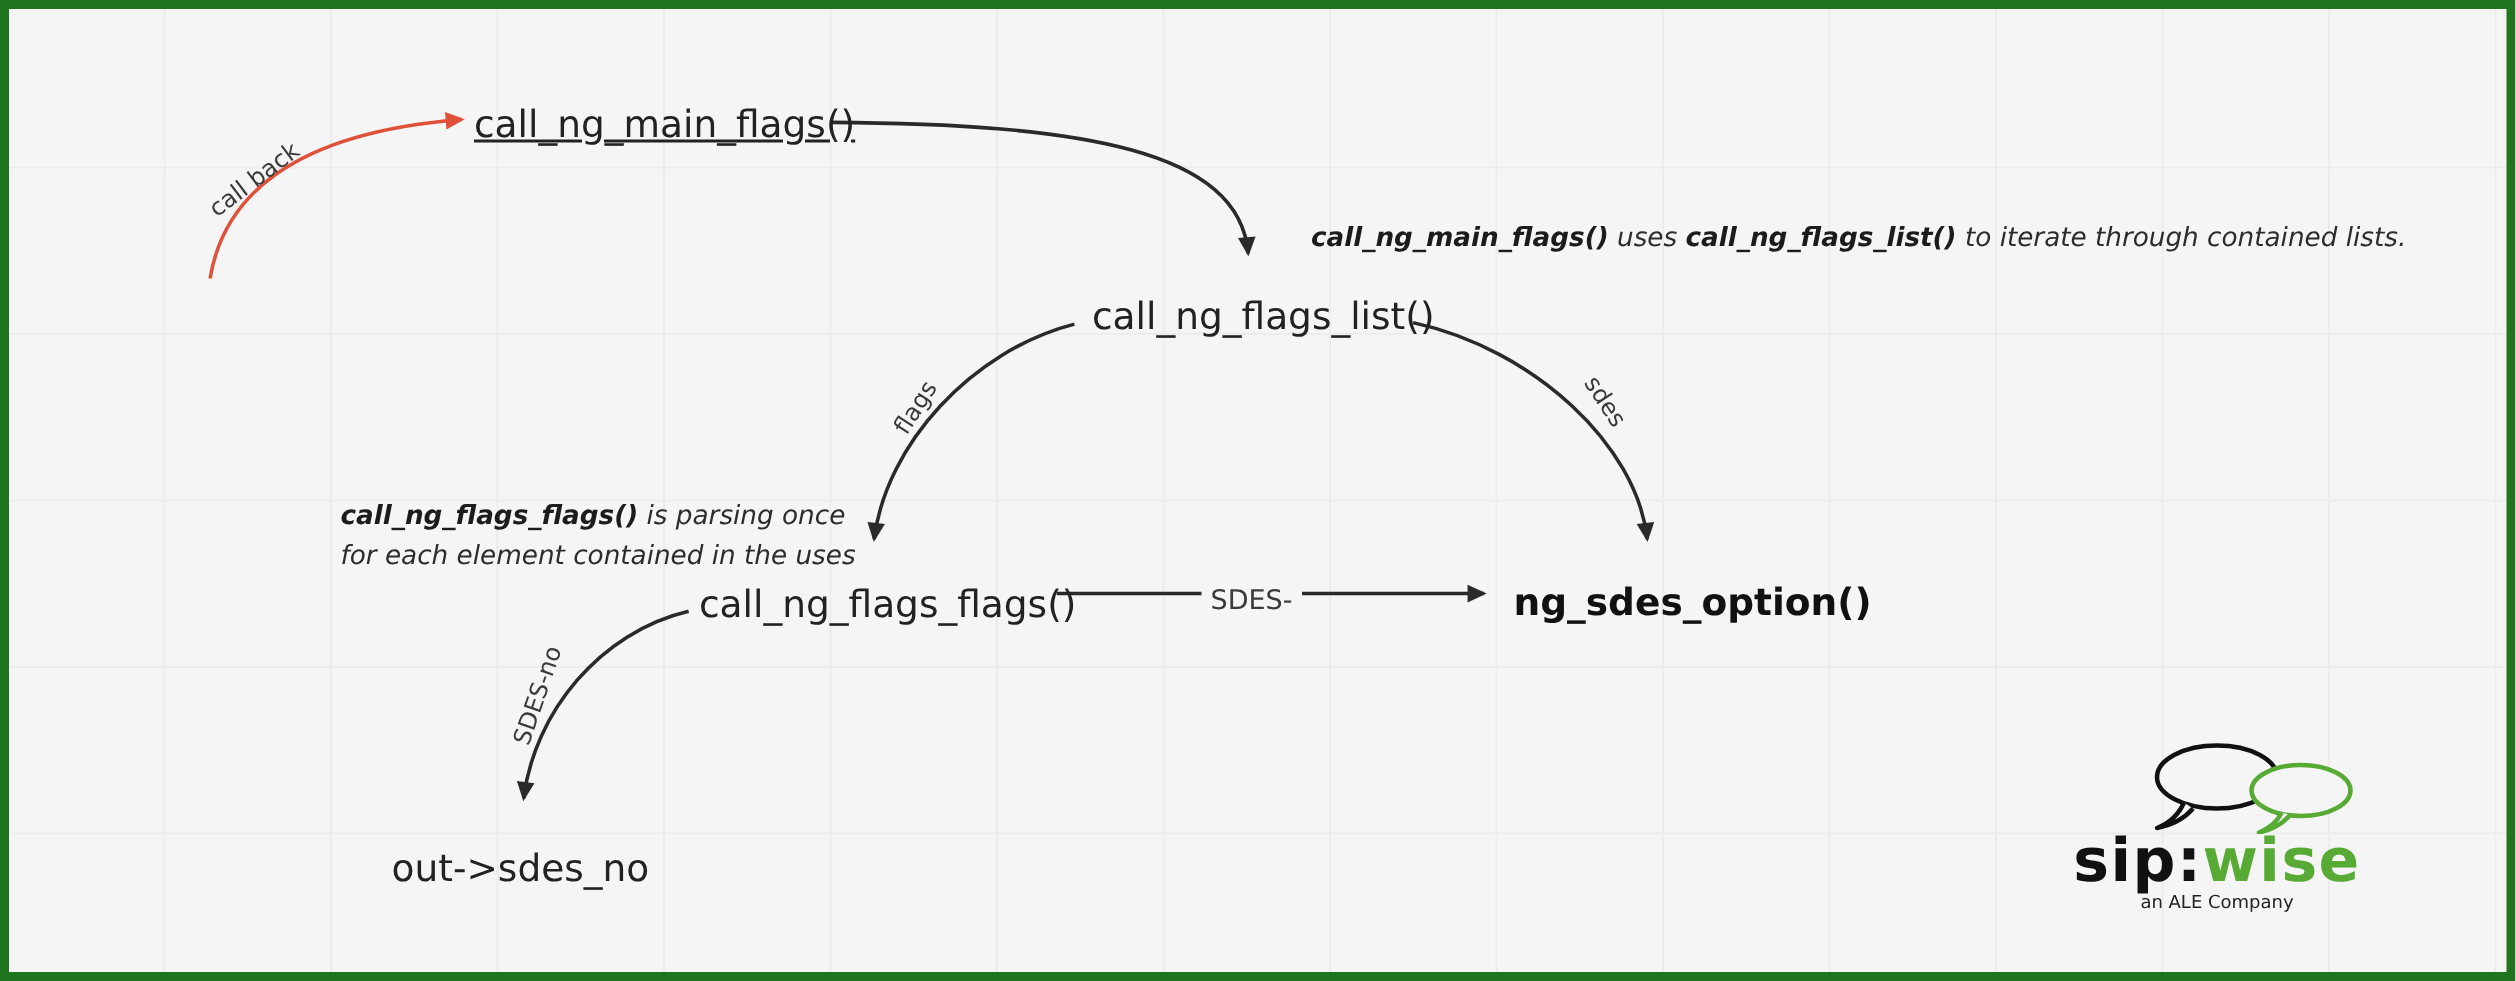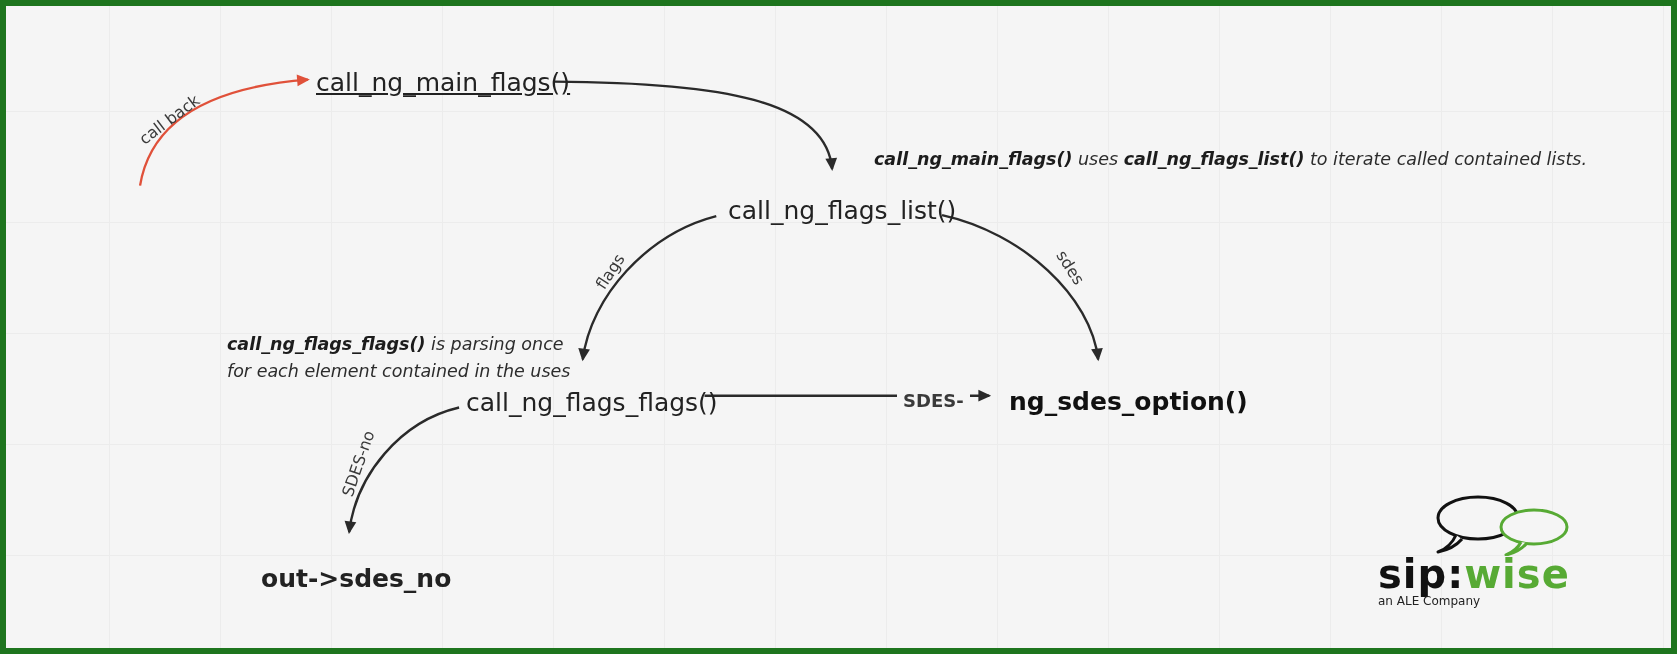--- a/index.html
+++ b/index.html
@@ -55,21 +55,21 @@
     white-space: pre-wrap;
     line-height: 27px;
   }
   .ann b { font-style: italic; font-weight: bold; color: #1c1c1c; }
 
   .logo {
     position: absolute;
     left: 1372px;
     top: 488px;
     width: 200px;
-    text-align: left;
+    text-align: center;
   }
   .logo .bubbles { display: block; margin-left: auto; margin-right: 2px; }
   .logo .brand {
     font-size: 40px;
     font-weight: bold;
     letter-spacing: 1px;
     line-height: 36px;
     white-space: nowrap;
   }
   .logo .brand .black { color: #111; }
@@ -110,33 +110,33 @@
 
 
   <div class="node underlined" style="left:310px; top:62px;">call_ng_main_flags()</div>
 
   <div class="node" style="left:722px; top:190px;">call_ng_flags_list()</div>
 
   <div class="node" style="left:460px; top:382px;">call_ng_flags_flags()</div>
 
   <div class="node bold" style="left:1003px; top:381px;">ng_sdes_option()</div>
 
-  <div class="node" style="left:255px; top:558px;font-weight:bold;">out-&gt;sdes_no</div>
+  <div class="node" style="left:255px; top:558px;">out-&gt;sdes_no</div>
 
   <div class="edge-label" style="left:128px; top:104px; transform:rotate(-37deg);">call back</div>
 
   <div class="edge-label" style="left:585px; top:256px; transform:rotate(-57deg);">flags</div>
 
   <div class="edge-label" style="left:1046px; top:252px; transform:rotate(57deg);">sdes</div>
 
-  <div class="edge-label horizontal" style="left:891px; top:384px;font-weight:bold;">SDES-</div>
+  <div class="edge-label horizontal" style="left:795px; top:384px;">SDES-</div>
 
   <div class="edge-label" style="left:318px; top:448px; transform:rotate(-71deg);">SDES-no</div>
 
-  <div class="ann" style="left:868px; top:140px;"><b>call_ng_main_flags()</b><span> uses </span><b>call_ng_flags_list()</b><span> to iterate called contained lists.</span></div>
+  <div class="ann" style="left:868px; top:140px;"><b>call_ng_main_flags()</b><span> uses </span><b>call_ng_flags_list()</b><span> to iterate through contained lists.</span></div>
 
   <div class="ann" style="left:221px; top:325px;"><b>call_ng_flags_flags()</b><span> is parsing once</span><br><span>for each element contained in the uses</span></div>
 
 
   <div class="logo">
     <svg class="bubbles" width="150" height="62" viewBox="0 0 150 62">
       <ellipse cx="52" cy="24" rx="40" ry="21" fill="#f5f5f5" stroke="#111" stroke-width="3"></ellipse>
       <path d="M 30 41 C 26 50, 20 55, 12 58 C 22 56, 30 52, 36 45" fill="#f5f5f5" stroke="#111" stroke-width="3" stroke-linejoin="round"></path>
       <ellipse cx="108" cy="33" rx="33" ry="17" fill="#f5f5f5" stroke="#57aa34" stroke-width="3"></ellipse>
       <path d="M 95 48 C 92 54, 87 58, 80 61 C 89 59, 96 55, 101 49" fill="#f5f5f5" stroke="#57aa34" stroke-width="3" stroke-linejoin="round"></path>

